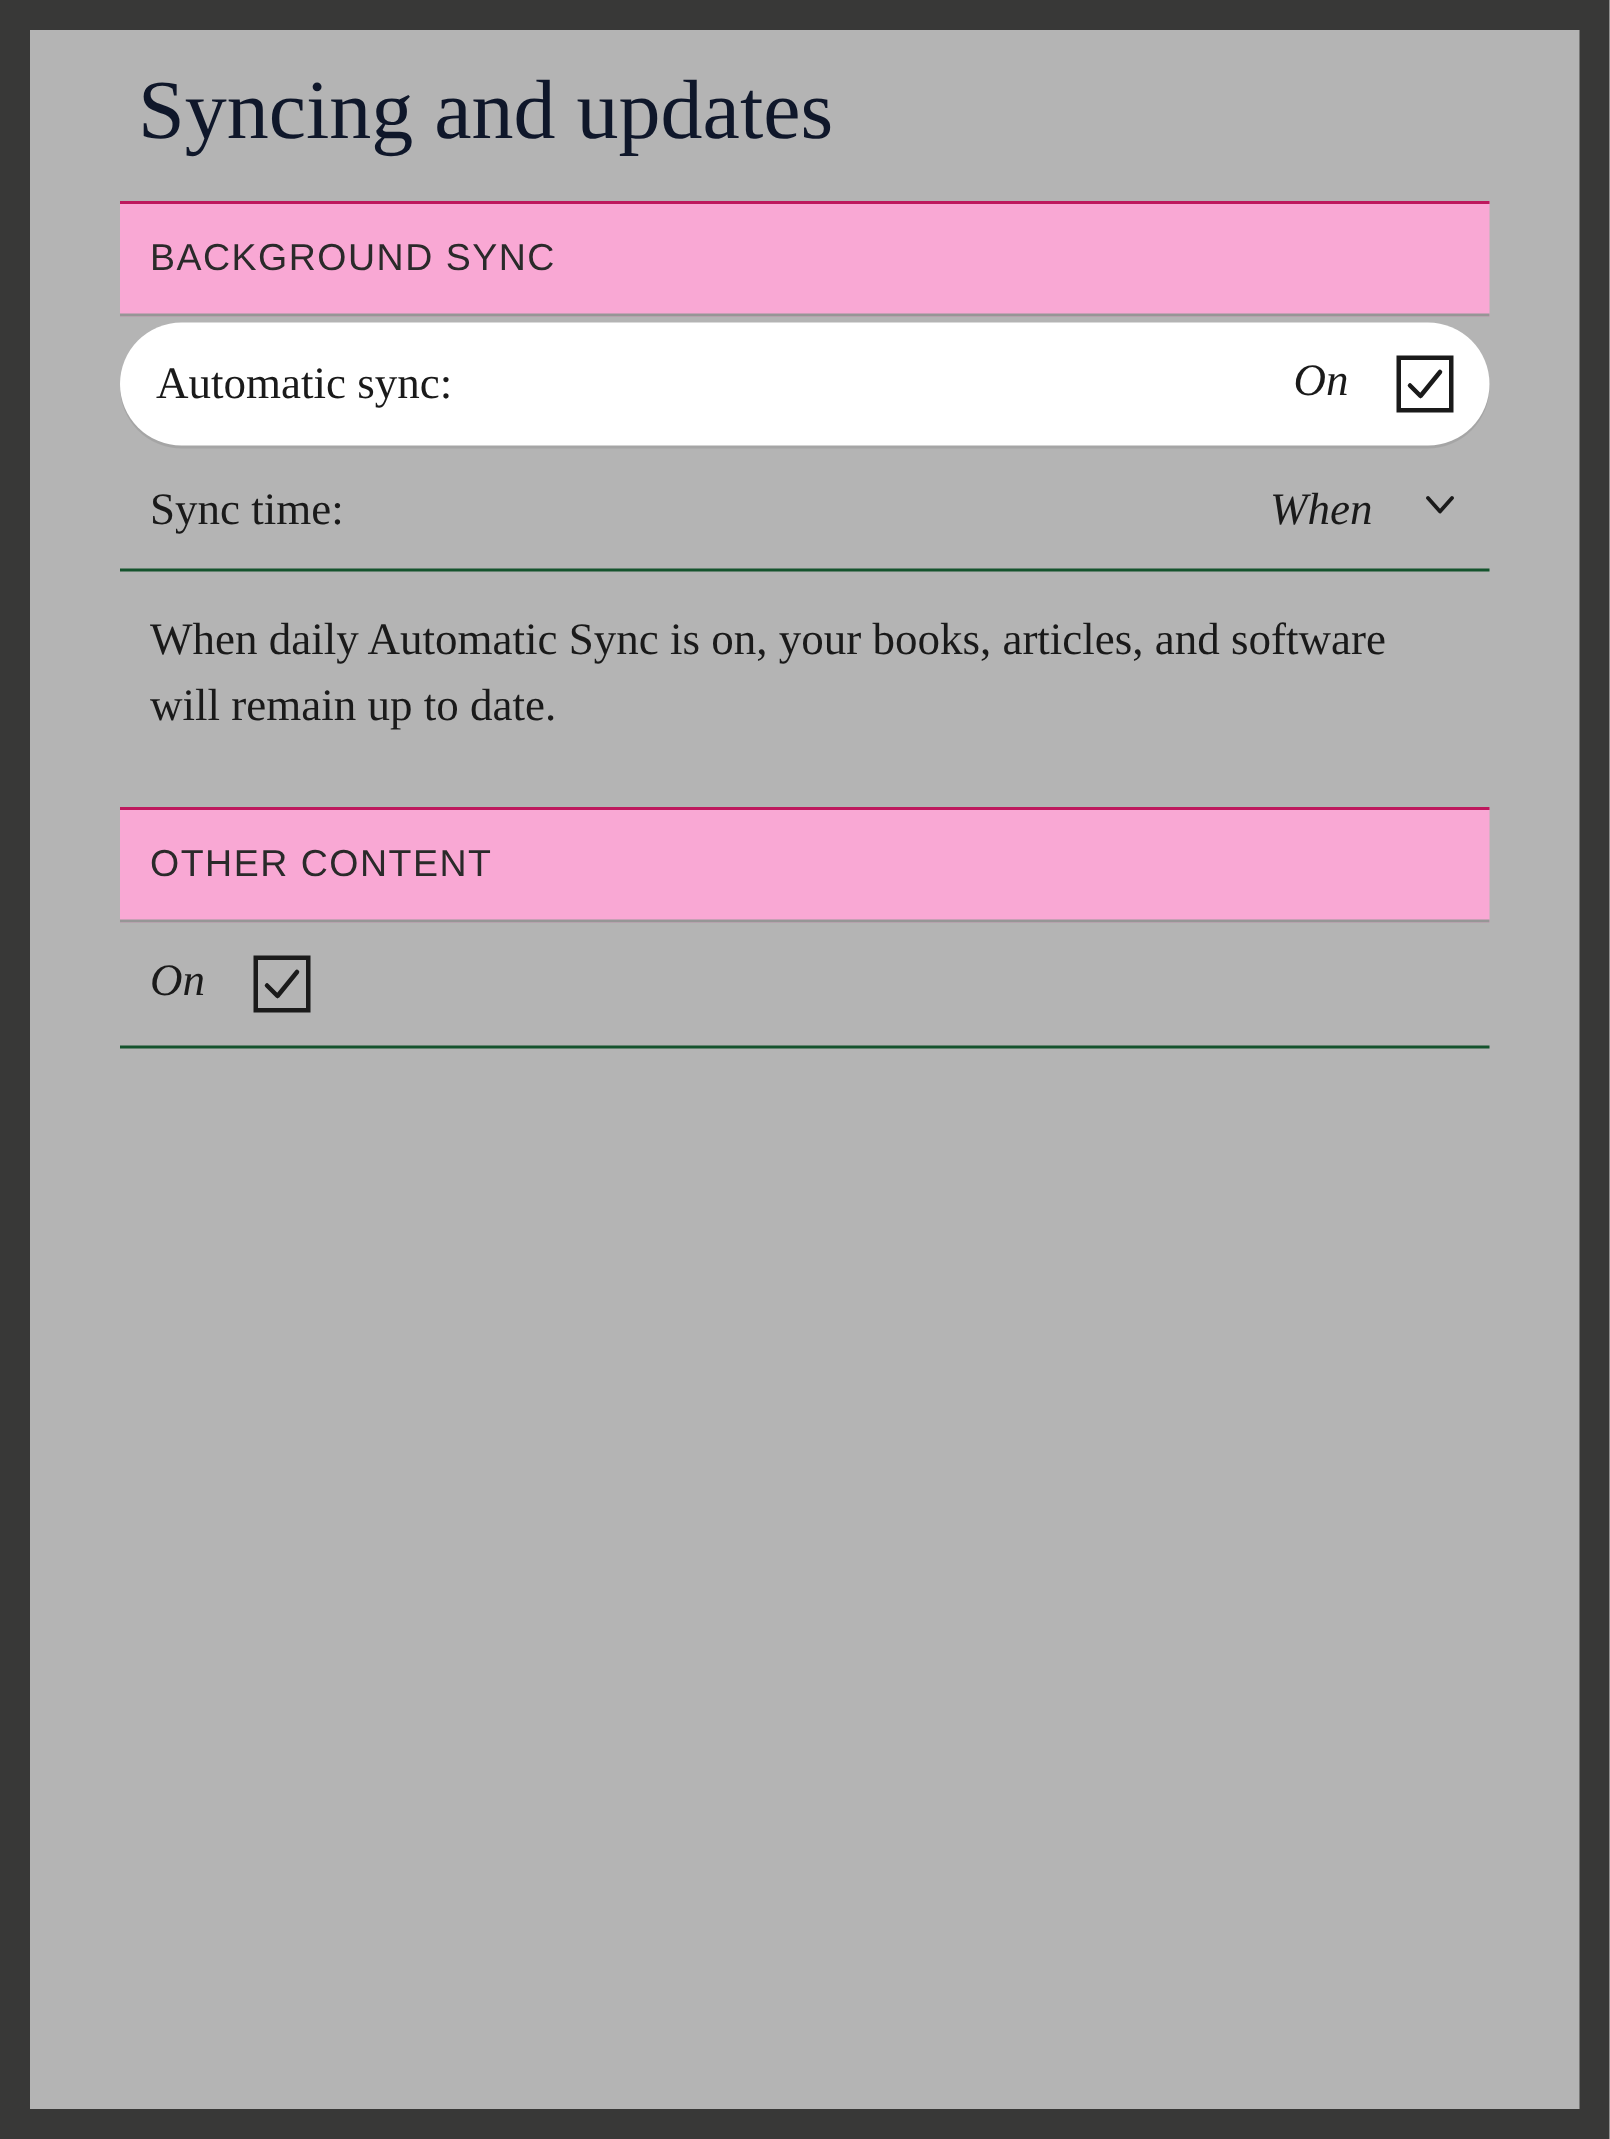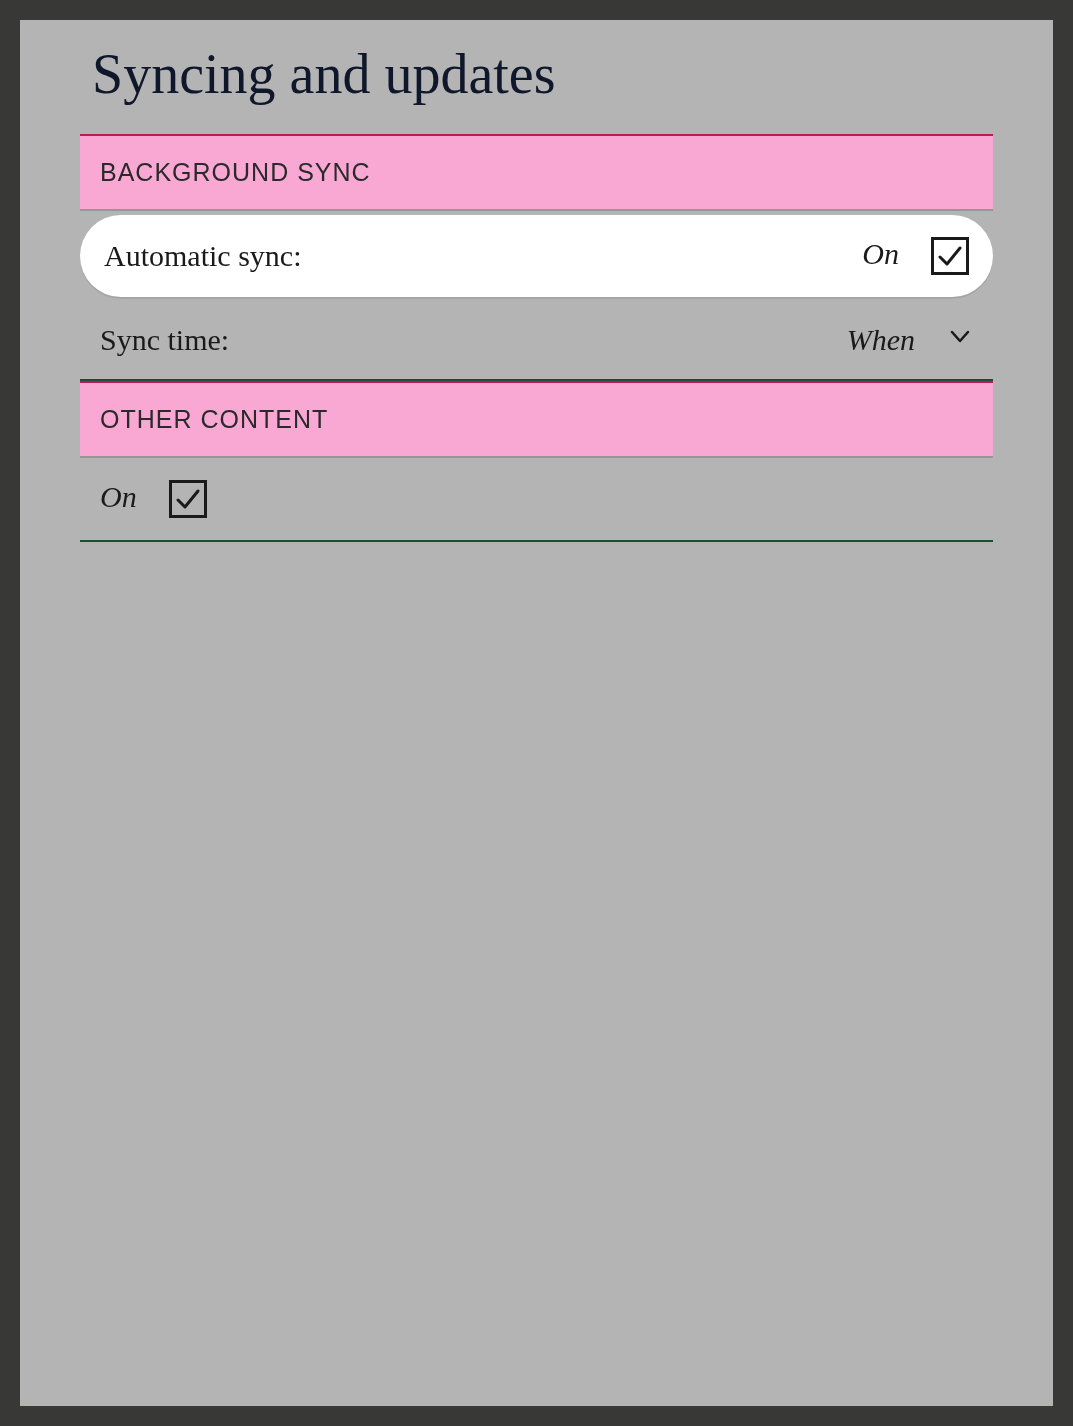--- a/index.html
+++ b/index.html
@@ -148,20 +148,21 @@
         <div class="value-group">
           <span class="value">When</span>
           <span class="chevron-down">
             <svg width="24" height="24" viewBox="0 0 24 24">
               <path d="M4 8 L12 17 L20 8" stroke="#1a1a1a" stroke-width="2.5" fill="none" stroke-linecap="round" stroke-linejoin="round"></path>
             </svg>
           </span>
         </div>
       </div>
 
+      <div class="description">When daily Automatic Sync is on, your books, articles, and software will remain up to date.</div>
 
       <div class="section-header">OTHER CONTENT</div>
 
       <div class="row">
         <div class="value-group">
           <span class="value">On</span>
           <span class="checkbox">
             <svg width="28" height="28" viewBox="0 0 28 28">
               <path d="M4 15 L11 22 L24 6" stroke="#1a1a1a" stroke-width="3" fill="none" stroke-linecap="round" stroke-linejoin="round"></path>
             </svg>

